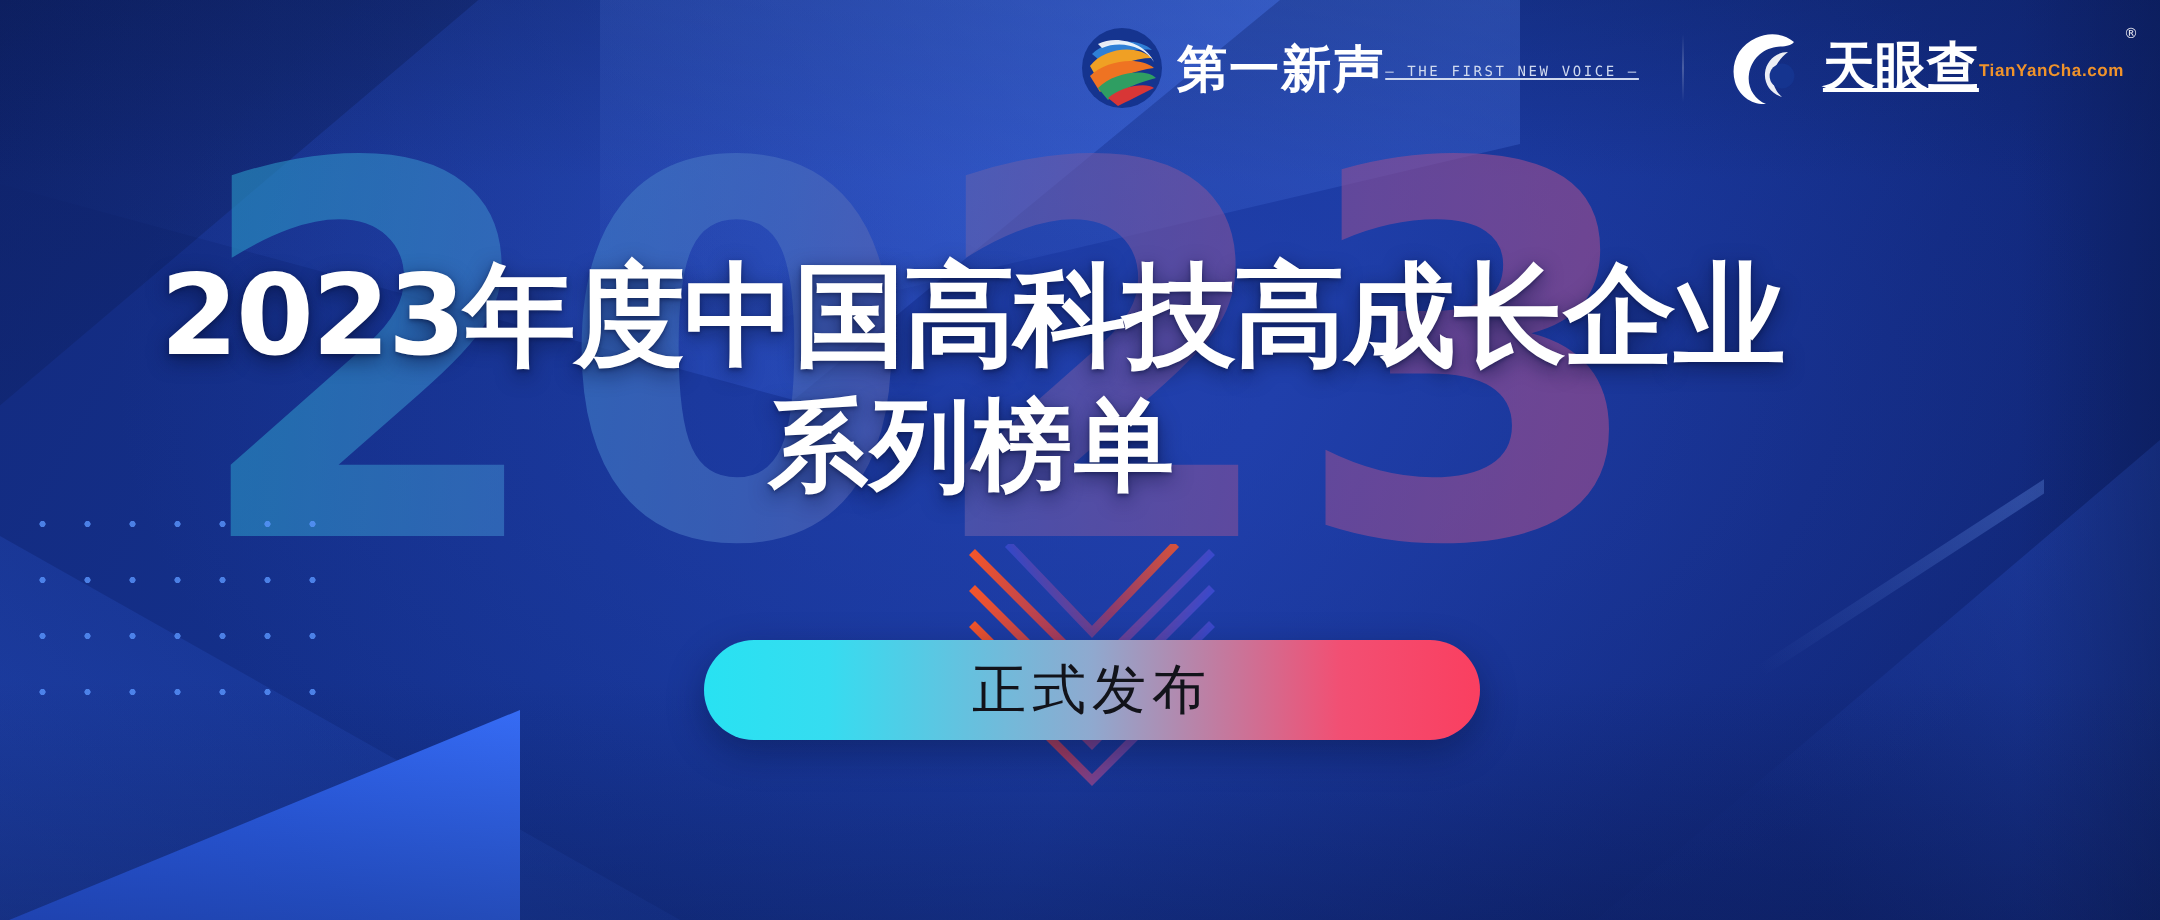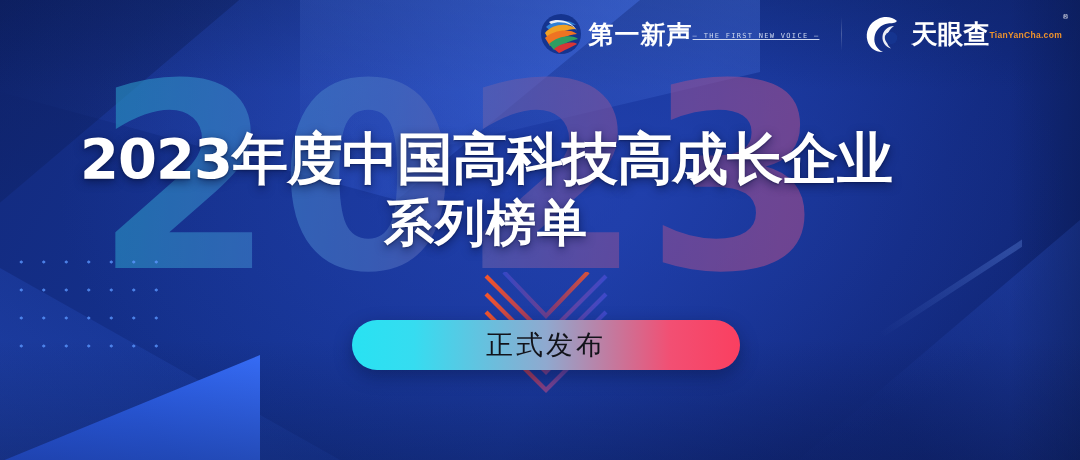--- a/index.html
+++ b/index.html
@@ -125,21 +125,21 @@
   .logo { display:flex; align-items:center; gap:7px; }
   .logo-mark { flex:none; display:block; }
   .logo-txt { display:flex; flex-direction:row; align-items:center; line-height:1; }
   .cn { font-family:"DejaVu Sans", sans-serif; font-weight:bold; color:#fff; }
   .logo1 .cn { font-size:25px; letter-spacing:1px; }
   .logo1 .en {
     font-family:"DejaVu Sans Mono", monospace; font-size:7px; color:#cfd9ef;
     letter-spacing:1.3px; margin-top:4px; white-space:nowrap;text-decoration:underline;
   }
   .logo2 { position:relative; }
-  .logo2 .cn { font-size:26px; letter-spacing:0px; }
+  .logo2 .cn { font-size:26px; letter-spacing:0px;text-decoration:underline; }
   .logo2 .en {
     font-family:Liberation Sans, sans-serif; font-size:8.5px; font-weight:bold;
     color:#f0932b; letter-spacing:0.3px; margin-top:3px; white-space:nowrap;
   }
   .reg {
     position:absolute; right:-7px; top:-1px;
     font-family:"DejaVu Sans", sans-serif; font-size:7px; color:#e7e7ef;
   }
   .divider-line {
     width:1px; height:34px; background:linear-gradient(180deg,rgba(255,255,255,0),rgba(255,255,255,0.22),rgba(255,255,255,0));

